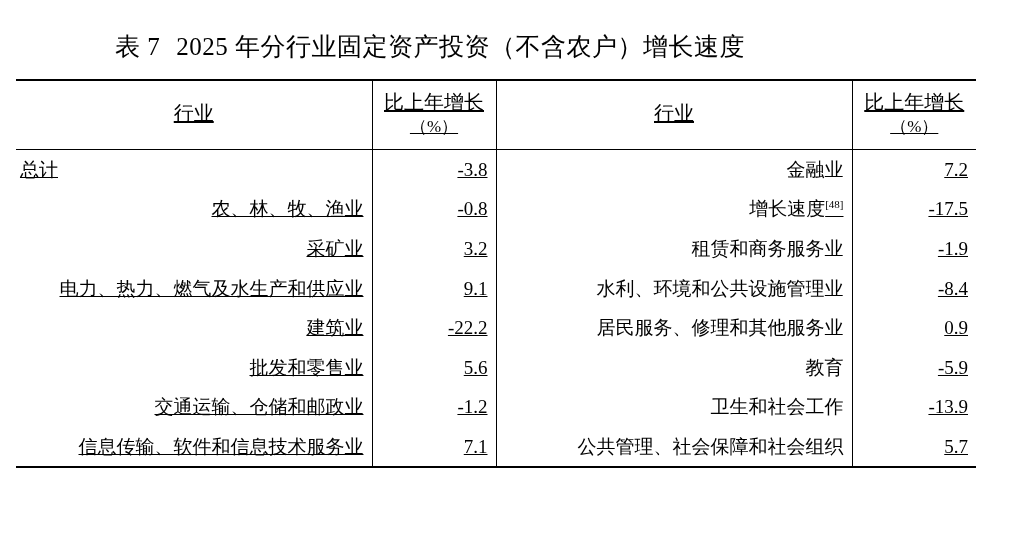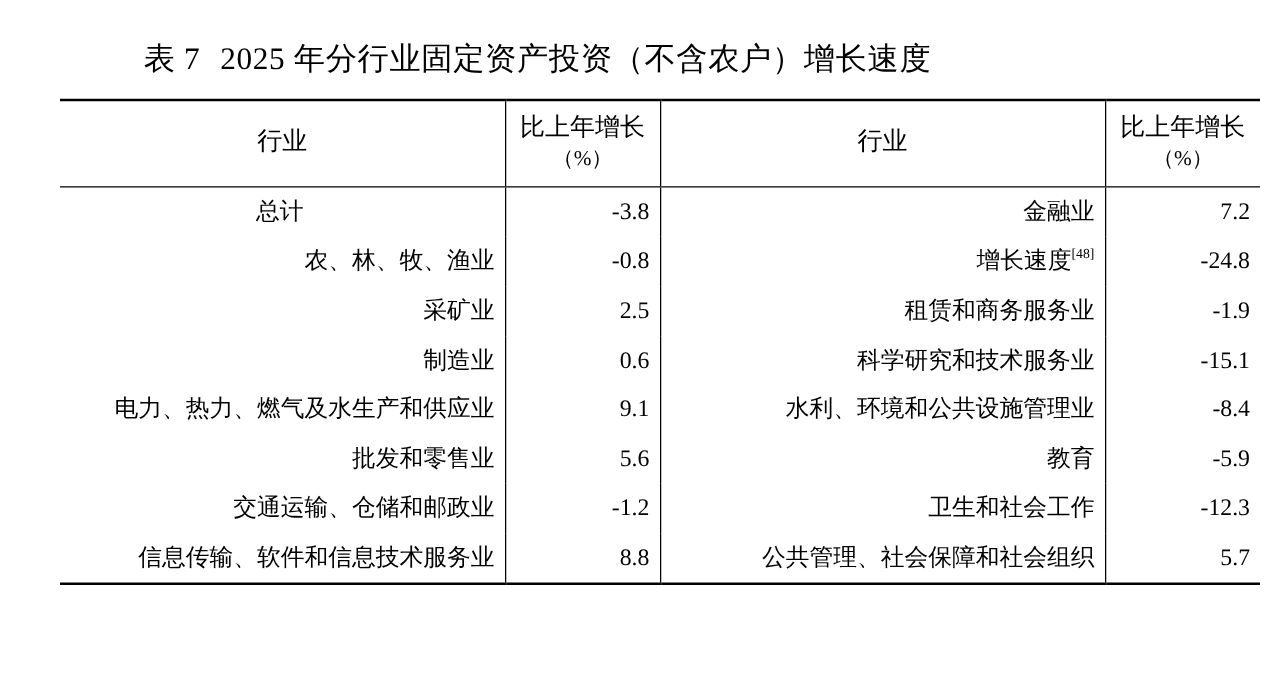--- a/index.html
+++ b/index.html
@@ -12,38 +12,39 @@
     background: #ffffff;
     font-family: "Liberation Serif", "DejaVu Serif", serif;
     color: #000000;
     overflow: hidden;
   }
   .page {
     position: relative;
     width: 860px;
     height: 548px;
     box-sizing: border-box;
-    padding: 0 48px;
+    padding: 0 16px;
   }
   .table-title {
     text-align: center;
     font-size: 25px;
     letter-spacing: 0.5px;
     padding-top: 30px;
     padding-bottom: 16px;
     white-space: nowrap;
   }
   .table-title .tnum {
     margin-right: 16px;
   }
   table.stat {
     width: 960px;
     border-collapse: collapse;
     table-layout: fixed;
     font-size: 19px;
+    text-decoration: underline;
   }
   table.stat col.c-ind { width: 356px; }
   table.stat col.c-val { width: 124px; }
   table.stat col.c-ind2 { width: 356px; }
   table.stat col.c-val2 { width: 124px; }
 
   thead tr.head-row th {
     border-top: 2.5px solid #000;
     border-bottom: 1.2px solid #000;
     padding: 8px 6px 10px 6px;
@@ -68,21 +69,21 @@
     font-size: 19px;
     line-height: 1.45;
     vertical-align: middle;
     white-space: nowrap;
   }
   td.ind {
     text-align: right;
     padding-left: 4px;
   }
   td.ind.total {
-    text-align: center;
+    text-align: left;
   }
   td.val {
     text-align: right;
     font-family: "Liberation Serif", "DejaVu Serif", serif;
   }
   tbody tr:last-child td {
     border-bottom: 2.5px solid #000;
     margin-left: 48px;
   }
   sup.fn {
@@ -132,54 +133,54 @@
         <tr>
           <td class="ind total">总计</td>
           <td class="val sep-left">-3.8</td>
           <td class="ind sep-left"><span class="ind-inner">金融业</span></td>
           <td class="val sep-left">7.2</td>
         </tr>
         <tr>
           <td class="ind">农、林、牧、渔业</td>
           <td class="val sep-left">-0.8</td>
           <td class="ind sep-left"><span class="ind-inner">增长速度</span><sup class="fn">[48]</sup></td>
-          <td class="val sep-left">-24.8</td>
+          <td class="val sep-left">-17.5</td>
         </tr>
         <tr>
           <td class="ind">采矿业</td>
-          <td class="val sep-left">2.5</td>
+          <td class="val sep-left">3.2</td>
           <td class="ind sep-left"><span class="ind-inner">租赁和商务服务业</span></td>
           <td class="val sep-left">-1.9</td>
-        </tr>
-        <tr>
-          <td class="ind">制造业</td>
-          <td class="val sep-left">0.6</td>
-          <td class="ind sep-left"><span class="ind-inner">科学研究和技术服务业</span></td>
-          <td class="val sep-left">-15.1</td>
         </tr>
         <tr>
           <td class="ind">电力、热力、燃气及水生产和供应业</td>
           <td class="val sep-left">9.1</td>
           <td class="ind sep-left"><span class="ind-inner">水利、环境和公共设施管理业</span></td>
           <td class="val sep-left">-8.4</td>
+        </tr>
+        <tr>
+          <td class="ind">建筑业</td>
+          <td class="val sep-left">-22.2</td>
+          <td class="ind sep-left"><span class="ind-inner">居民服务、修理和其他服务业</span></td>
+          <td class="val sep-left">0.9</td>
         </tr>
         <tr>
           <td class="ind">批发和零售业</td>
           <td class="val sep-left">5.6</td>
           <td class="ind sep-left"><span class="ind-inner">教育</span></td>
           <td class="val sep-left">-5.9</td>
         </tr>
         <tr>
           <td class="ind">交通运输、仓储和邮政业</td>
           <td class="val sep-left">-1.2</td>
           <td class="ind sep-left"><span class="ind-inner">卫生和社会工作</span></td>
-          <td class="val sep-left">-12.3</td>
+          <td class="val sep-left">-13.9</td>
         </tr>
         <tr>
           <td class="ind">信息传输、软件和信息技术服务业</td>
-          <td class="val sep-left">8.8</td>
+          <td class="val sep-left">7.1</td>
           <td class="ind sep-left"><span class="ind-inner">公共管理、社会保障和社会组织</span></td>
           <td class="val sep-left">5.7</td>
         </tr>
       </tbody>
   </table>
 
 </div>
 
 </body></html>

